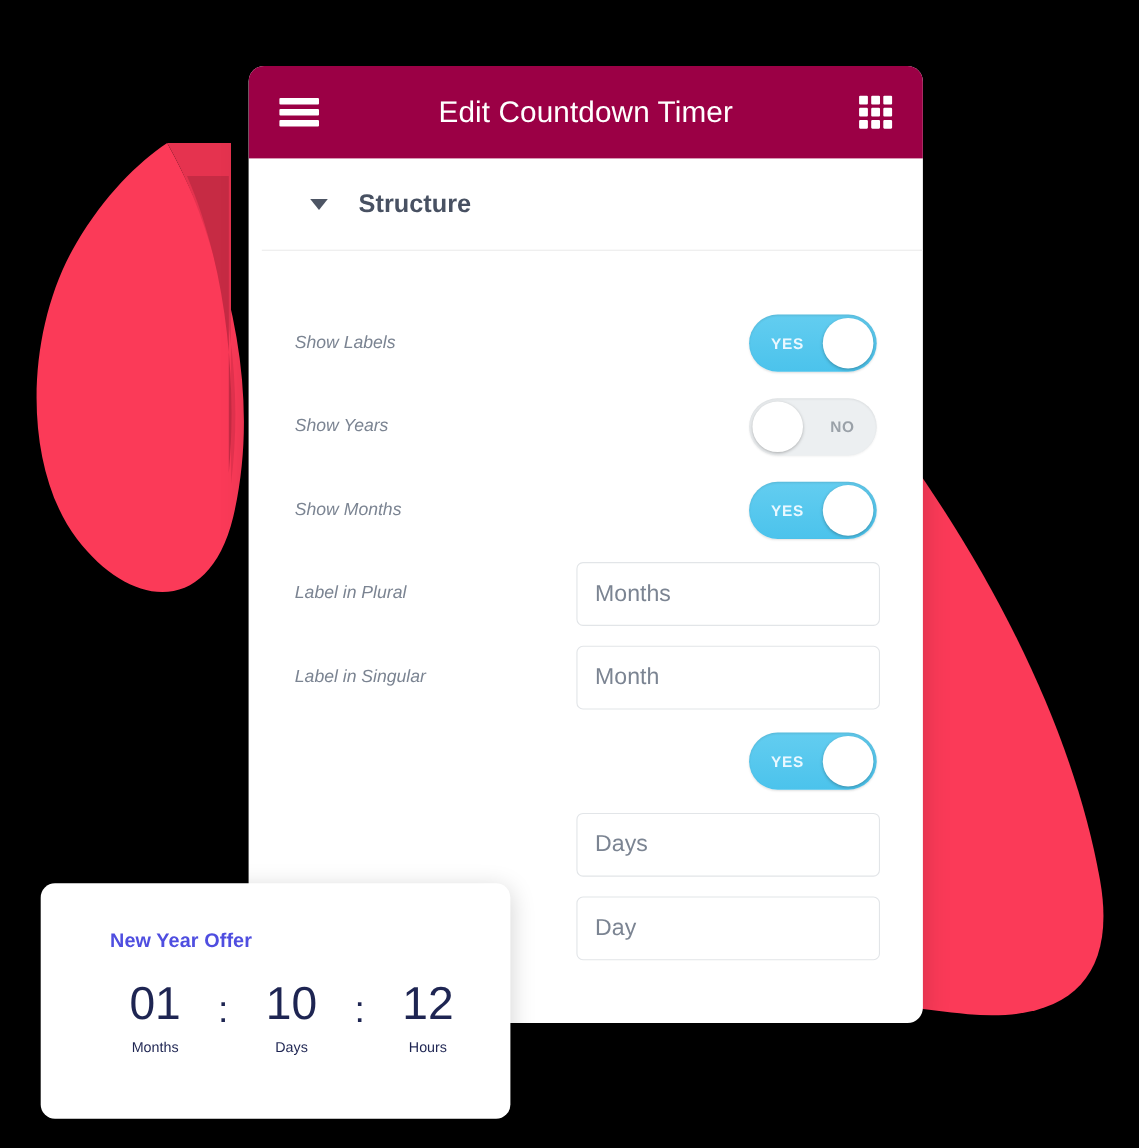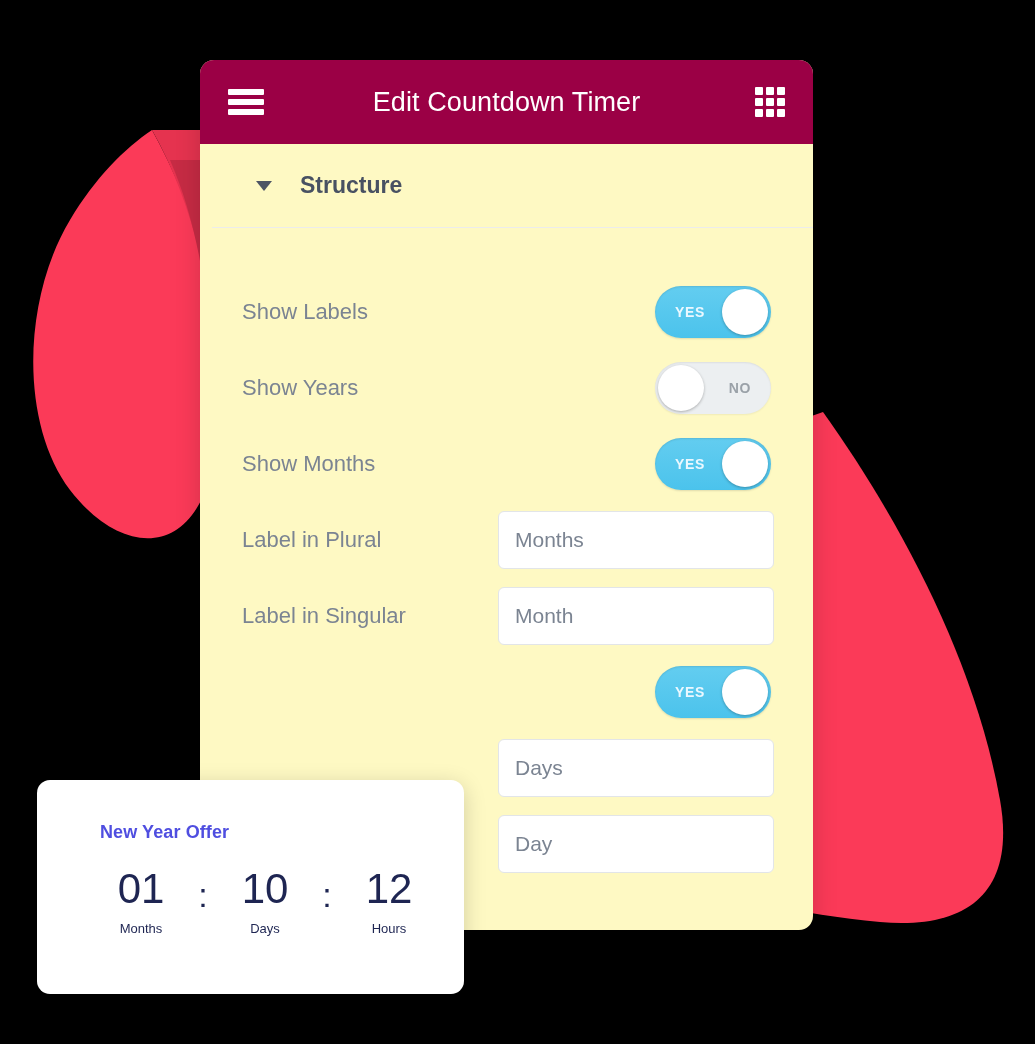--- a/index.html
+++ b/index.html
@@ -19,25 +19,25 @@
   
   #backdrop {
     position: absolute;
     inset: 0;
     z-index: 0;
   }
 
   
   #panel {
     position: absolute;
-    left: 200px;
+    left: 226px;
     top: 60px;
     width: 613px;
     height: 870px;
-    background: #fef9c3;
+    background: #ffffff;
     border-radius: 14px;
     z-index: 5;
     overflow: hidden;
     box-shadow: 0 6px 26px rgba(0,0,0,0.16);
   }
 
   #panel-header {
     height: 84px;
     background: #9B0045;
     display: flex;
@@ -119,23 +119,24 @@
     padding: 0 42px 0 42px;
   }
   .row {
     display: flex;
     align-items: center;
     min-height: 76px;
   }
   .row-label {
     width: 256px;
     flex: 0 0 auto;
-    font-size: 22px;
+    font-size: 16px;
     color: #7b8492;
     font-weight: 400;
+    font-style: italic;
   }
   .row-control {
     flex: 1 1 auto;
     display: flex;
     justify-content: flex-end;
   }
   .row.first { padding-top: 46px; }
 
   
   .toggle {
@@ -192,21 +193,21 @@
     font-size: 21px;
     color: #7b8492;
     font-family: "Liberation Sans", sans-serif;
     cursor: text;
   }
 
   
   #preview-card {
     position: absolute;
     left: 37px;
-    top: 780px;
+    top: 803px;
     width: 427px;
     height: 214px;
     background: #ffffff;
     border-radius: 13px;
     z-index: 9;
     box-shadow: 0 5px 22px rgba(0,0,0,0.18);
     box-sizing: border-box;
     padding: 42px 0 0 63px;
   }
   #preview-title {

